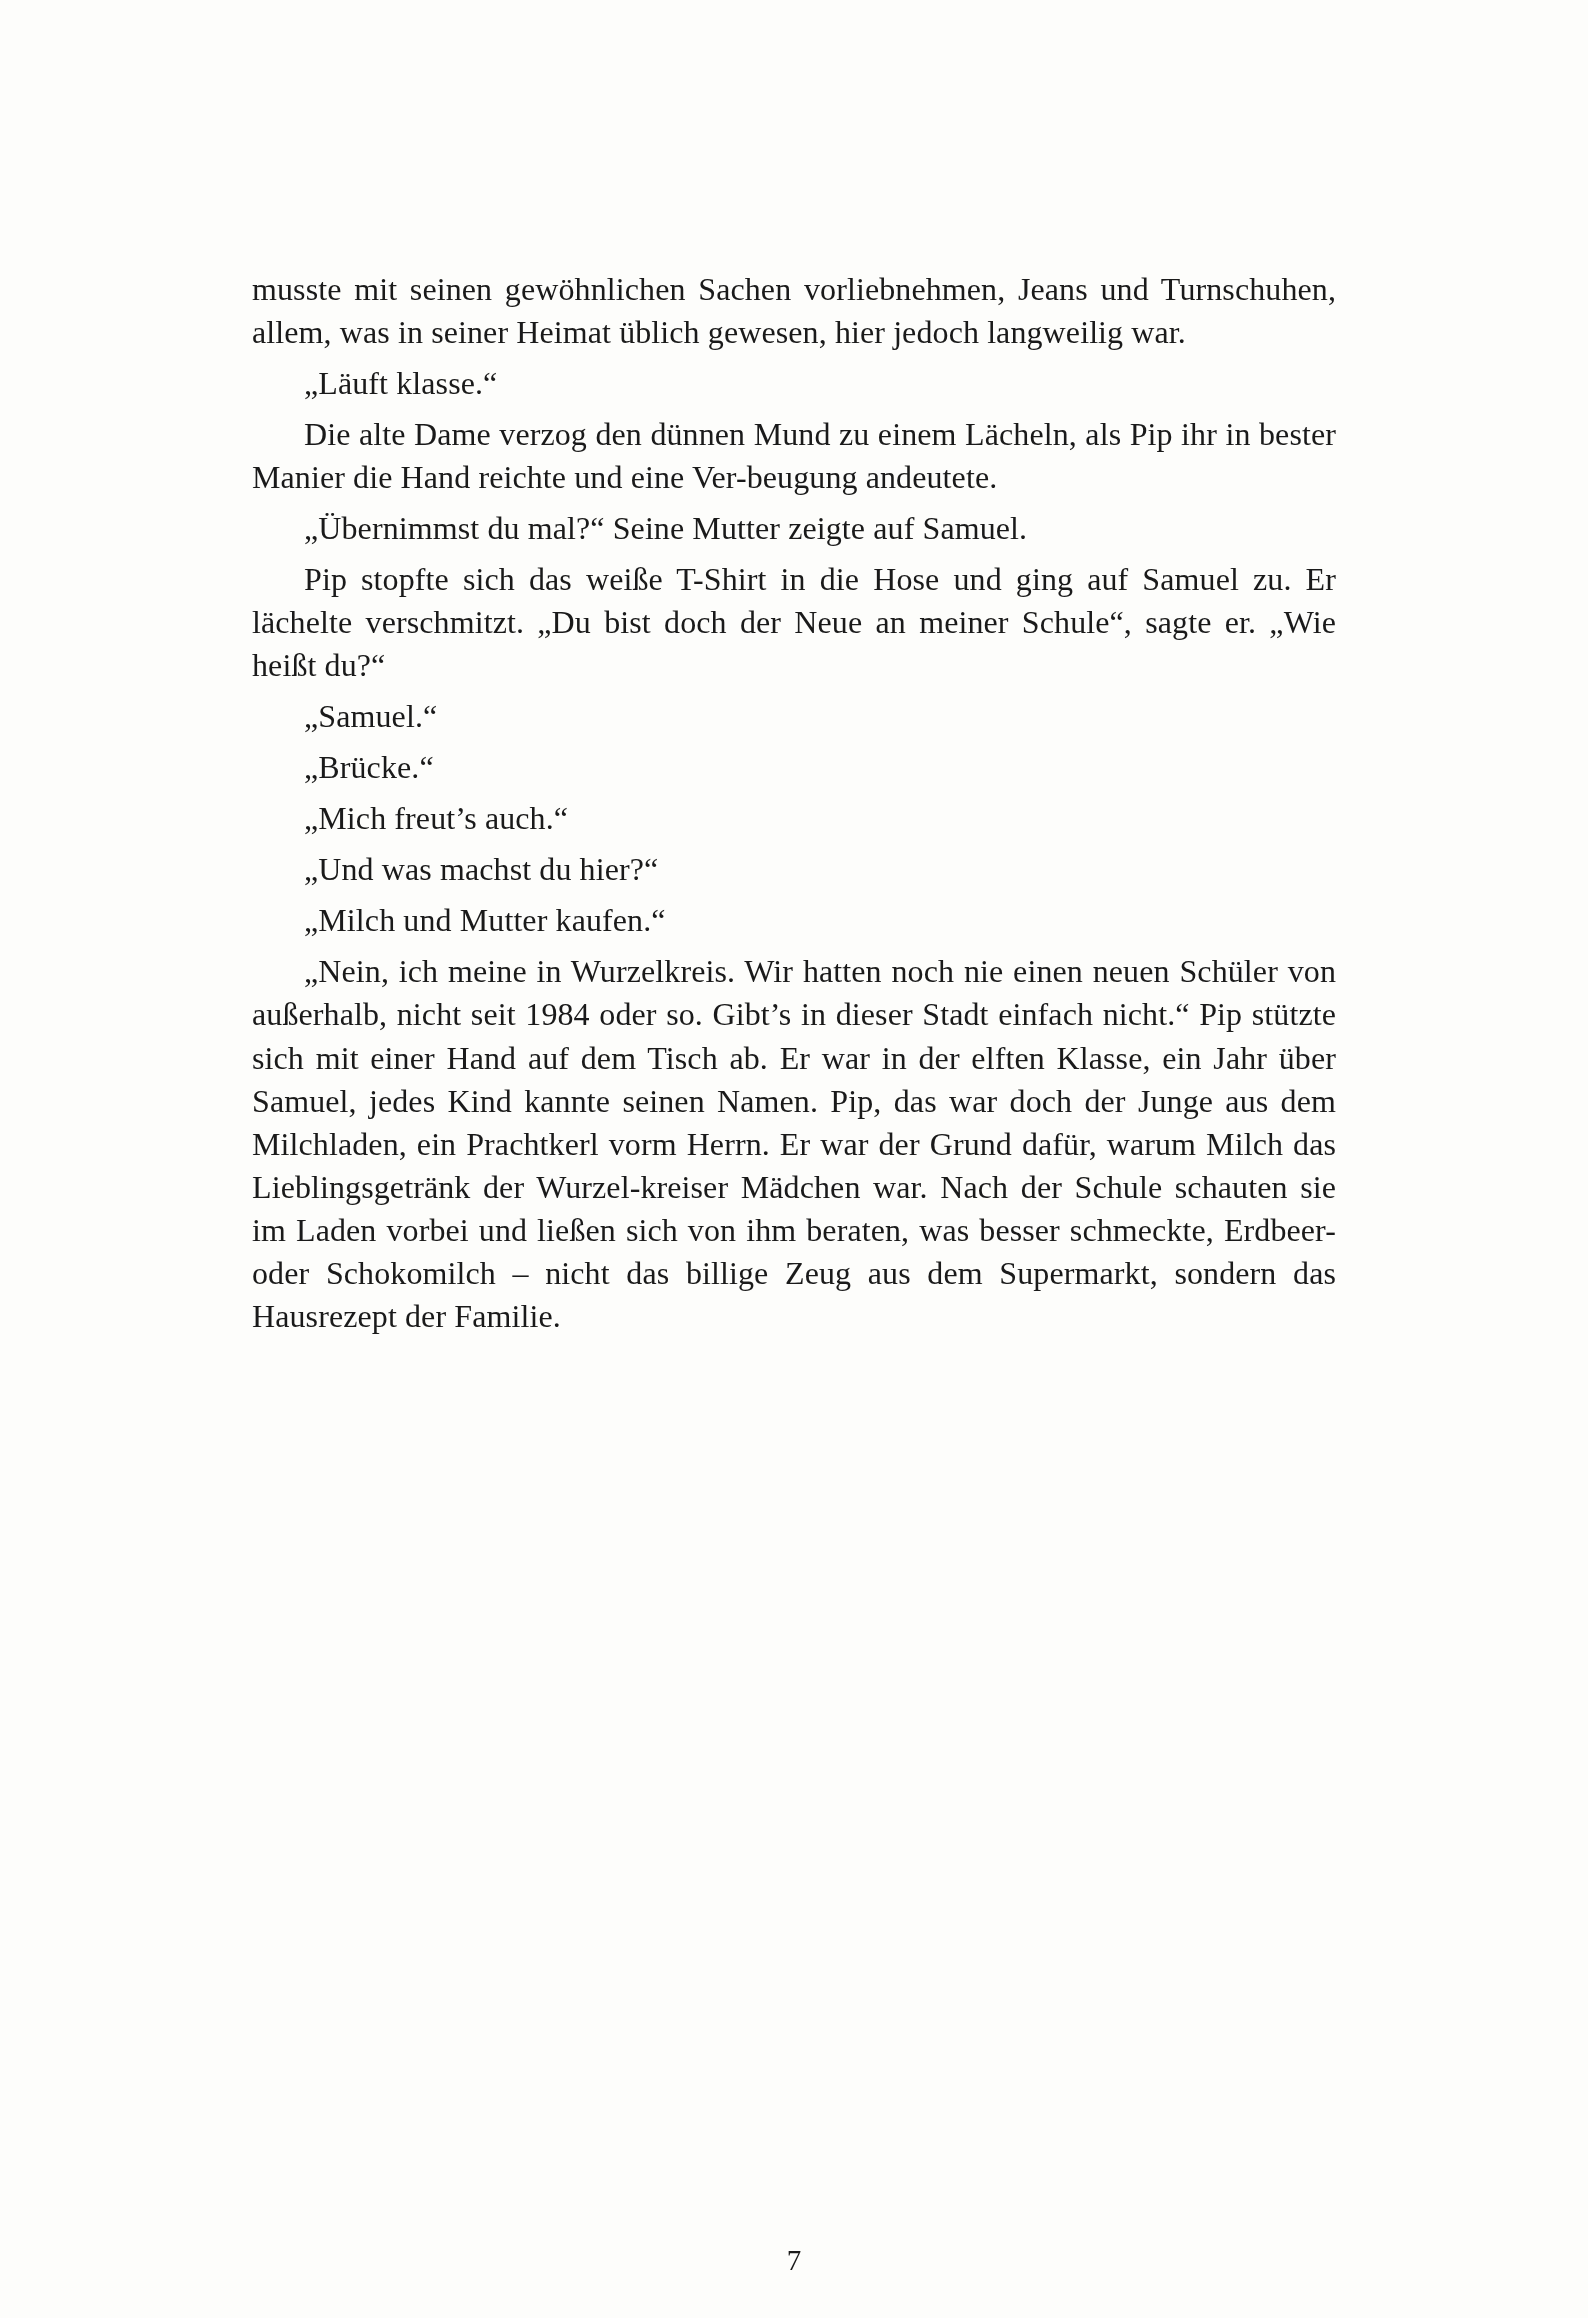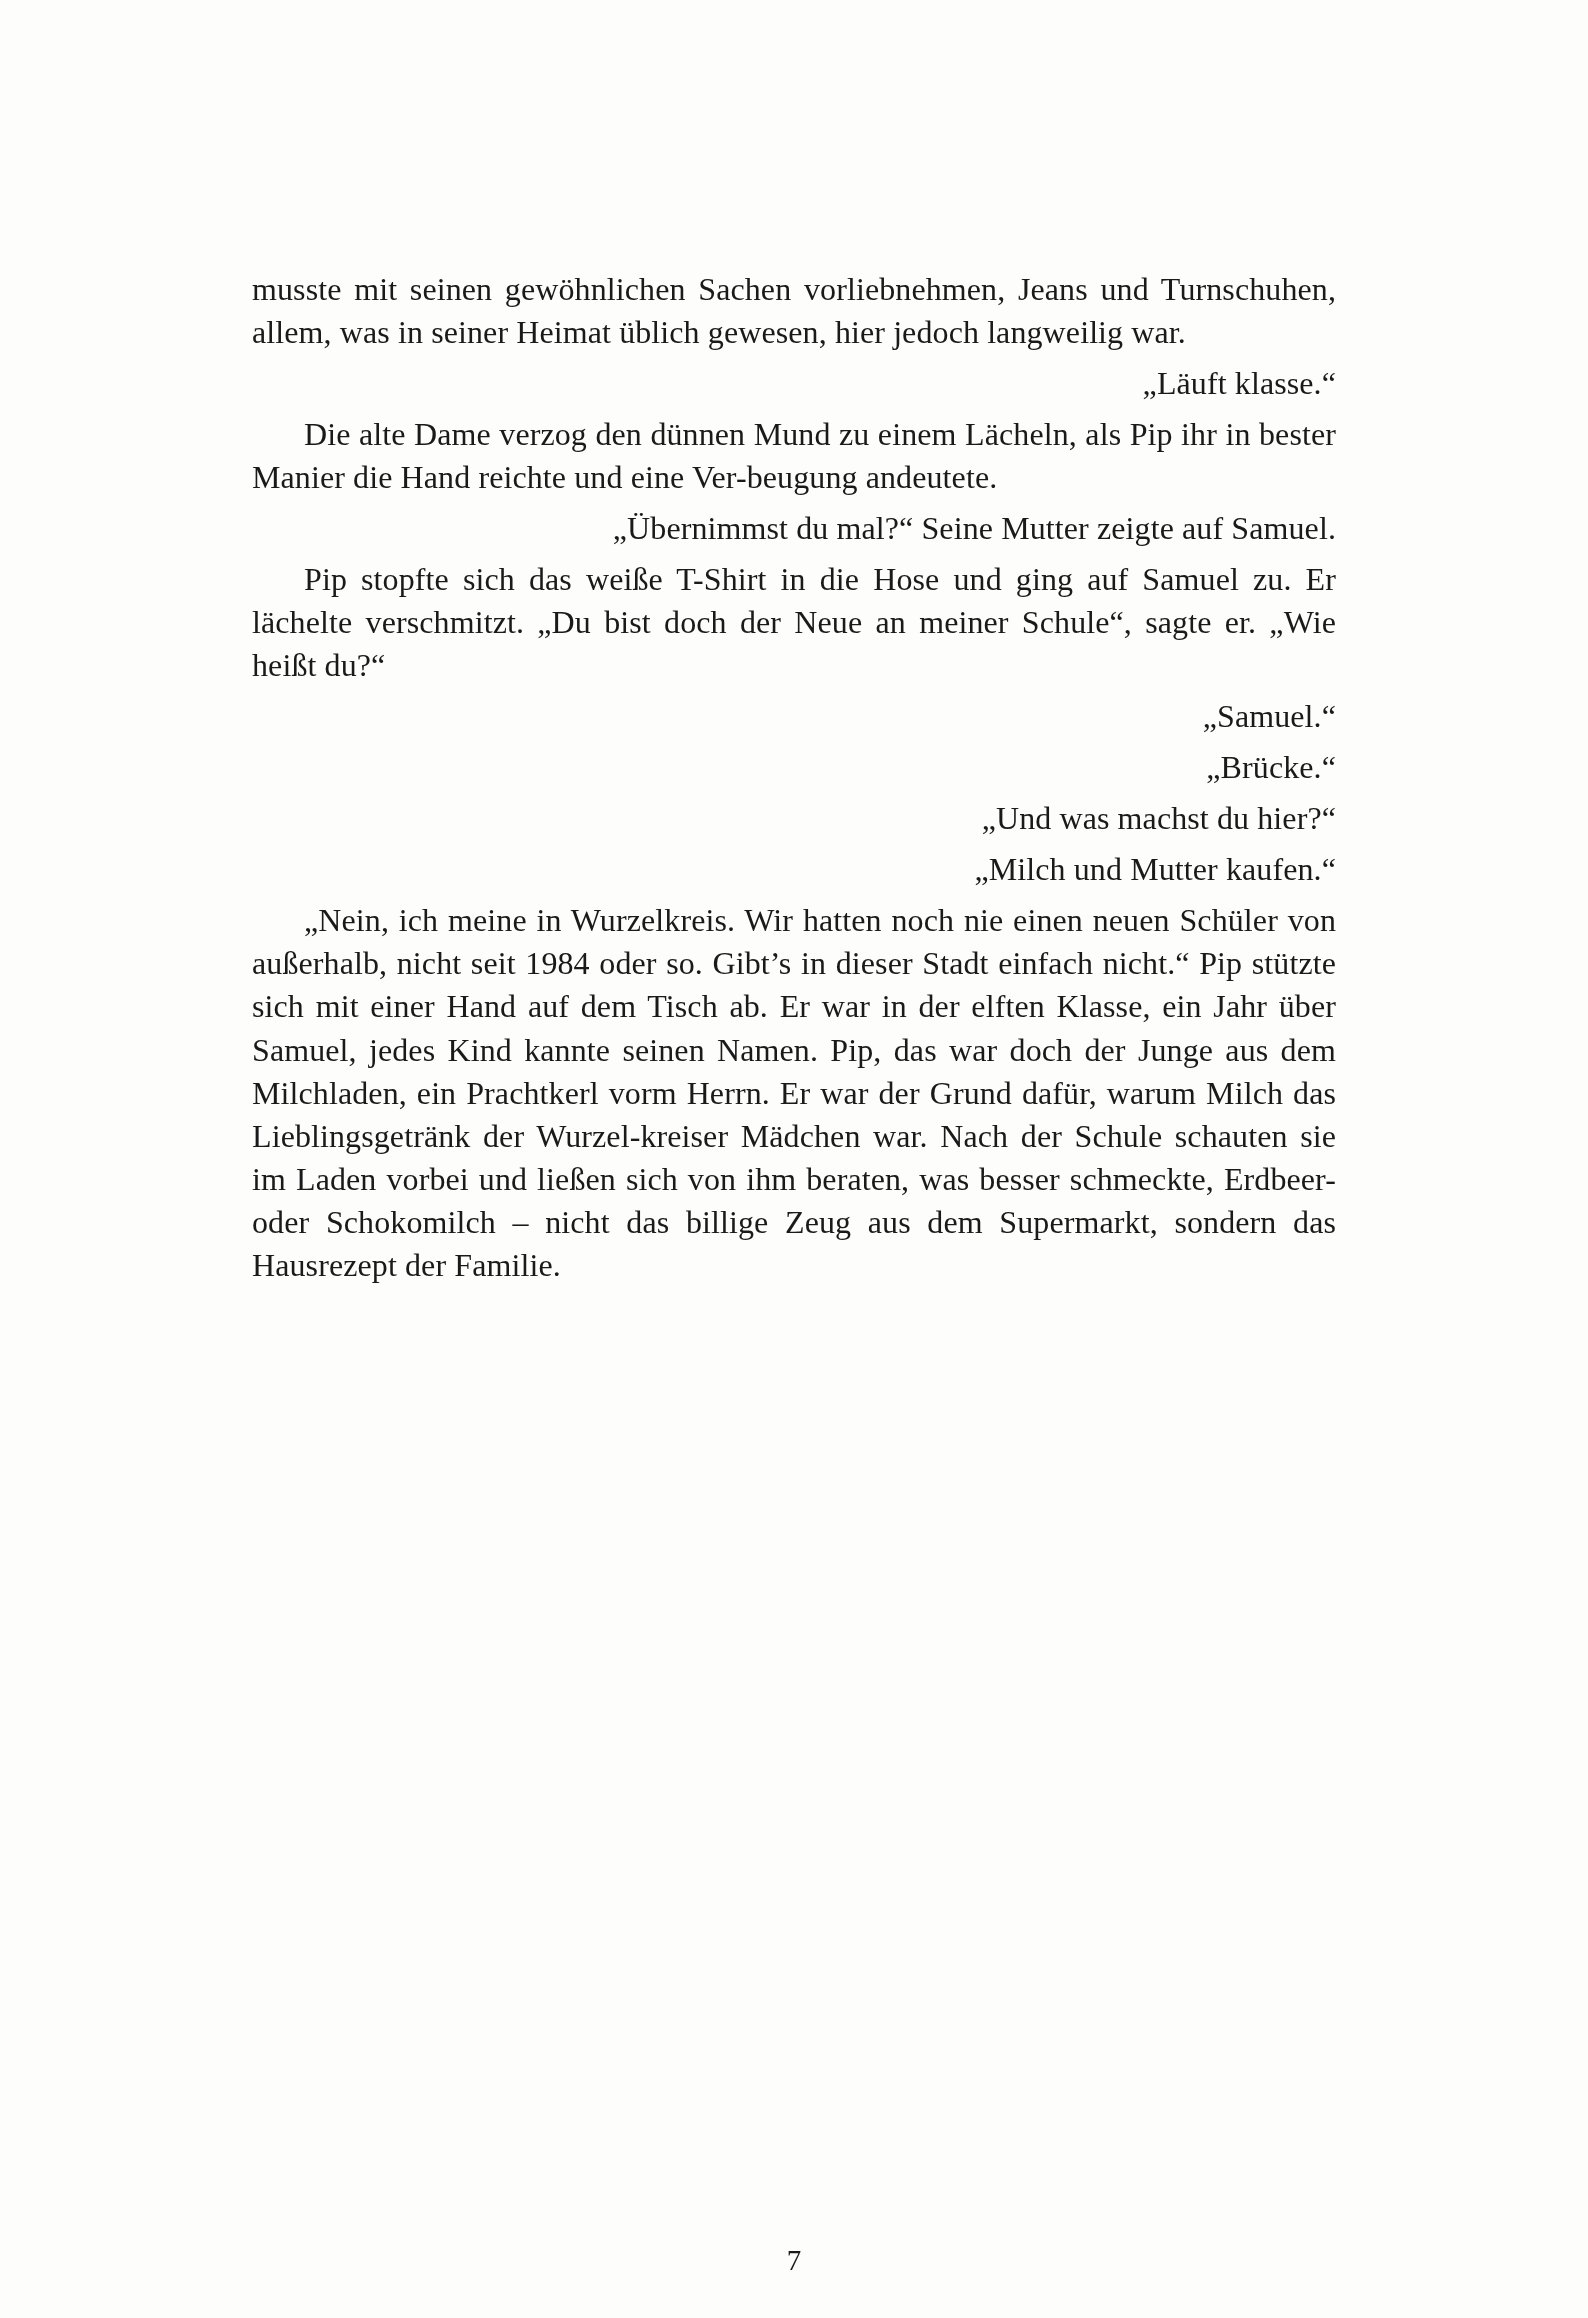--- a/index.html
+++ b/index.html
@@ -37,21 +37,21 @@
     hyphens: manual;
     letter-spacing: 0.1px;
   }
   p.indent {
     text-indent: 52px;
   }
   p.noindent {
     text-indent: 0;
   }
   p.last-line-left {
-    text-align: right;
+    text-align: left;
   }
   .folio {
     position: absolute;
     left: 0;
     top: 2244px;
     width: 1588px;
     text-align: center;
     font-size: 29px;
     color: #1a1a1a;
   }
@@ -62,20 +62,21 @@
 <div class="page">
 
   <div class="text-block">
     <p class="noindent">musste mit seinen gewöhnlichen Sachen vorliebnehmen, Jeans und Turnschuhen, allem, was in seiner Heimat üblich gewesen, hier jedoch langweilig war.</p>
     <p class="indent last-line-left">„Läuft klasse.“</p>
     <p class="indent">Die alte Dame verzog den dünnen Mund zu einem Lächeln, als Pip ihr in bester Manier die Hand reichte und eine Ver-beugung andeutete.</p>
     <p class="indent last-line-left">„Übernimmst du mal?“ Seine Mutter zeigte auf Samuel.</p>
     <p class="indent">Pip stopfte sich das weiße T-Shirt in die Hose und ging auf Samuel zu. Er lächelte verschmitzt. „Du bist doch der Neue an meiner Schule“, sagte er. „Wie heißt du?“</p>
     <p class="indent last-line-left">„Samuel.“</p>
     <p class="indent last-line-left">„Brücke.“</p>
+    <p class="indent last-line-left">„Mich freut’s auch.“</p>
     <p class="indent last-line-left">„Und was machst du hier?“</p>
     <p class="indent last-line-left">„Milch und Mutter kaufen.“</p>
     <p class="indent">„Nein, ich meine in Wurzelkreis. Wir hatten noch nie einen neuen Schüler von außerhalb, nicht seit 1984 oder so. Gibt’s in dieser Stadt einfach nicht.“ Pip stützte sich mit einer Hand auf dem Tisch ab. Er war in der elften Klasse, ein Jahr über Samuel, jedes Kind kannte seinen Namen. Pip, das war doch der Junge aus dem Milchladen, ein Prachtkerl vorm Herrn. Er war der Grund dafür, warum Milch das Lieblingsgetränk der Wurzel-kreiser Mädchen war. Nach der Schule schauten sie im Laden vorbei und ließen sich von ihm beraten, was besser schmeckte, Erdbeer- oder Schokomilch – nicht das billige Zeug aus dem Supermarkt, sondern das Hausrezept der Familie.</p>
   </div>
 
   <div class="folio">7</div>
 
 </div>
 
 

